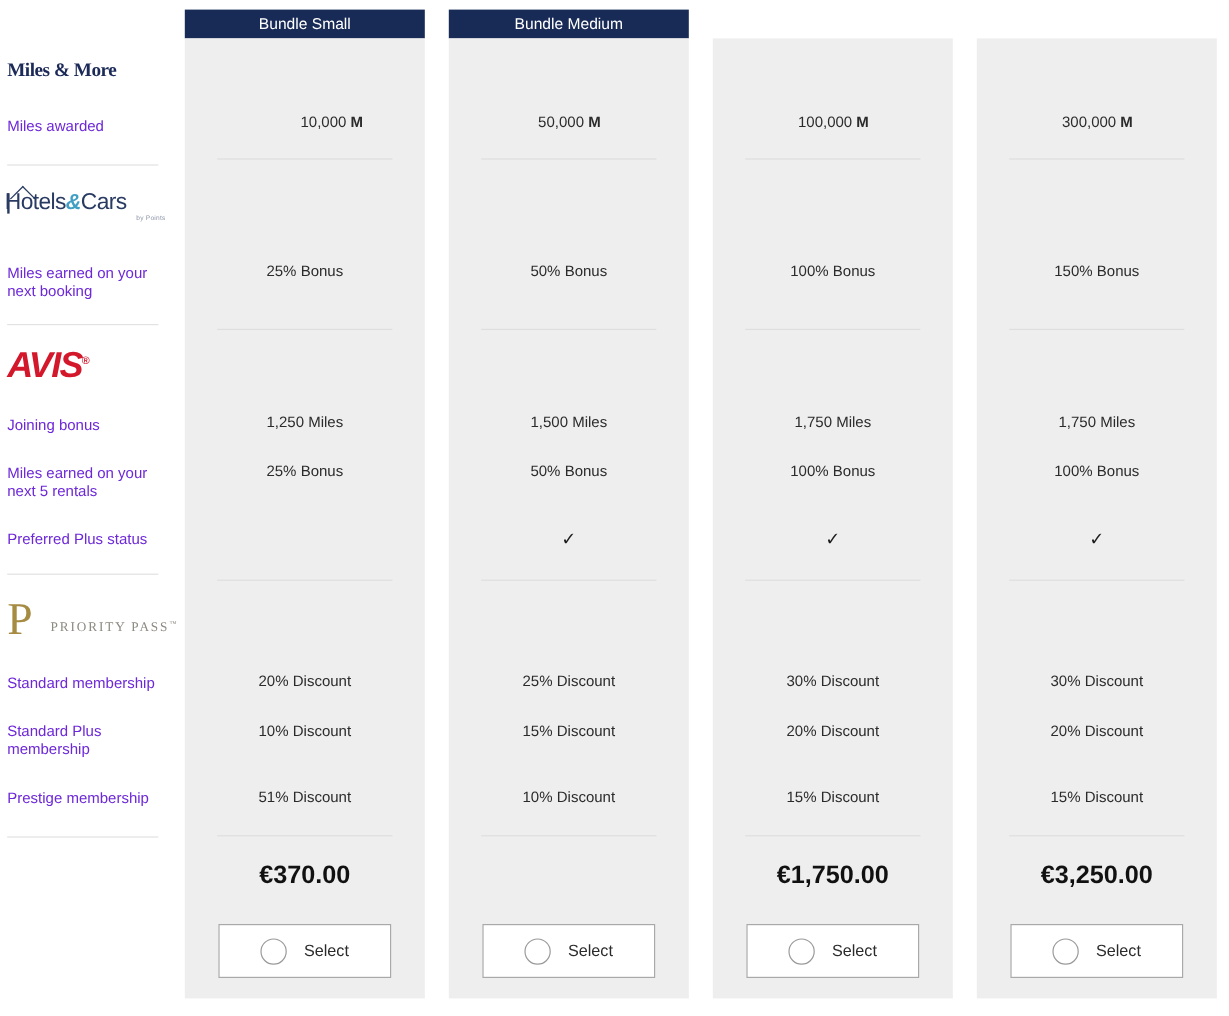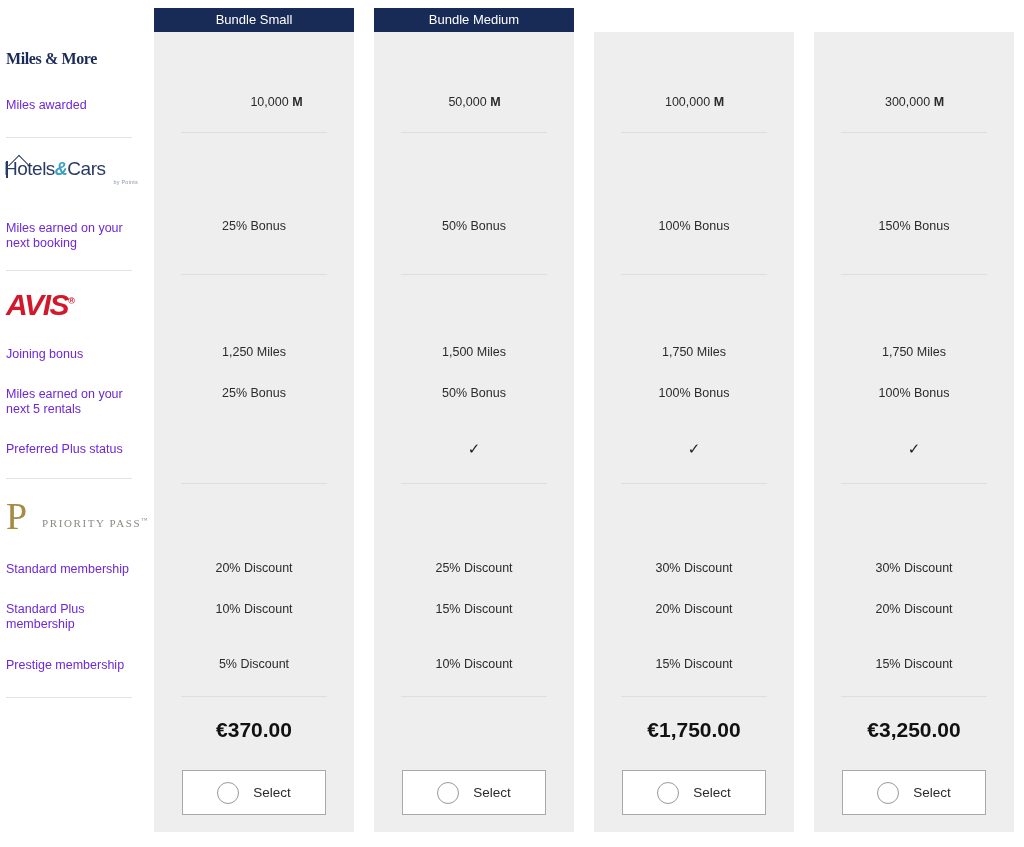--- a/index.html
+++ b/index.html
@@ -250,21 +250,21 @@
         <div class="cell" style="top:95px;padding-left:44px;"><span>10,000</span>&nbsp;<span class="mm-sym">M</span></div>
         <div class="col-rule" style="top:132px;"></div>
         <div class="cell" style="top:219px;">25% Bonus</div>
         <div class="col-rule" style="top:274px;"></div>
         <div class="cell" style="top:345px;">1,250 Miles</div>
         <div class="cell" style="top:386px;">25% Bonus</div>
         <div class="cell check" style="top:440px;"></div>
         <div class="col-rule" style="top:483px;"></div>
         <div class="cell" style="top:561px;">20% Discount</div>
         <div class="cell" style="top:602px;">10% Discount</div>
-        <div class="cell" style="top:657px;">5% Discount</div>
+        <div class="cell" style="top:657px;">51% Discount</div>
         <div class="col-rule" style="top:696px;"></div>
         <div class="price" style="top:718px;">€370.00</div>
         <div class="select-btn" style="top:770px;">
           <span class="radio"></span>
           <span class="select-label">Select</span>
         </div>
       </div>
       <div class="col" style="left: 374px;">
         <div class="col-head">Bundle Medium</div>
         <div class="col-body"></div>

